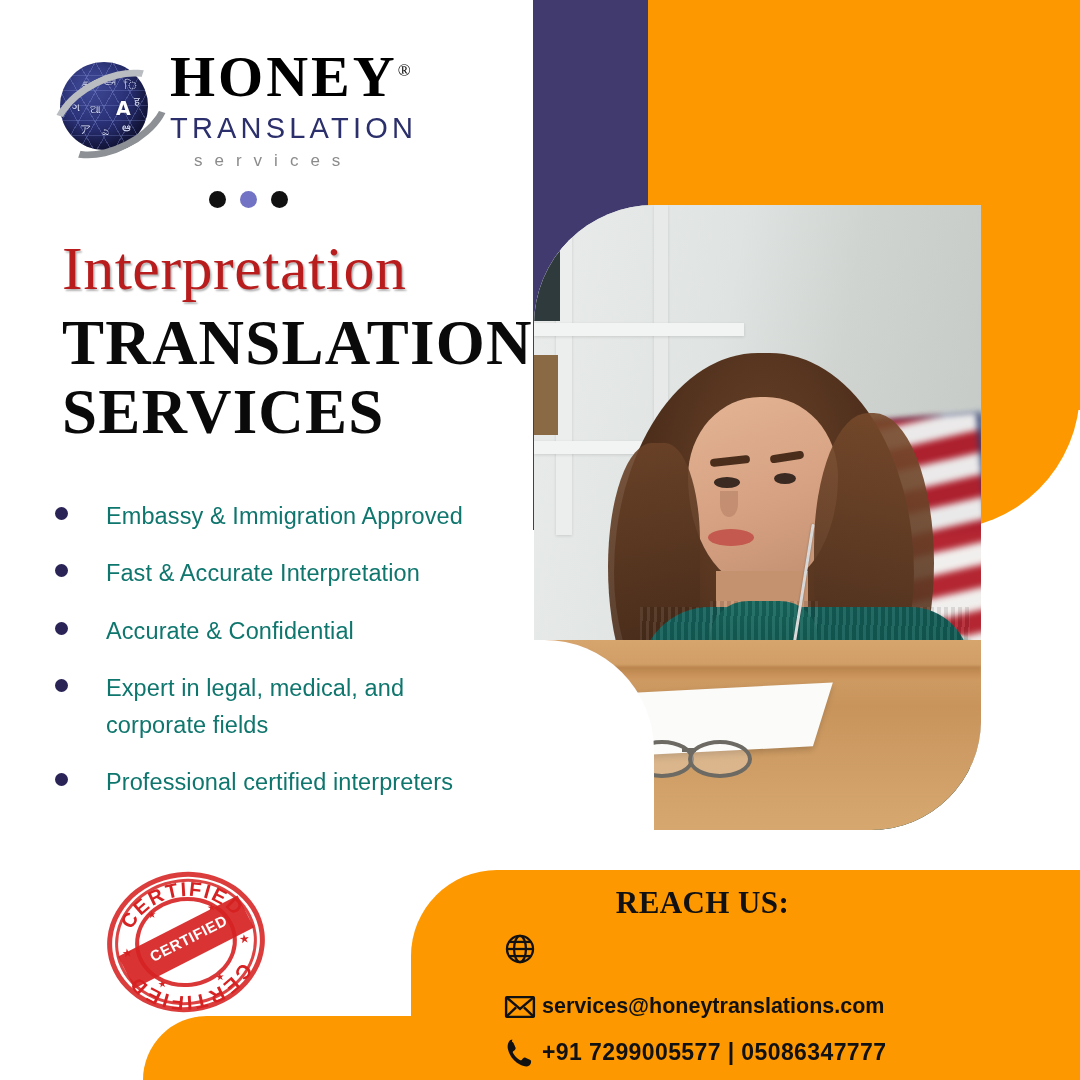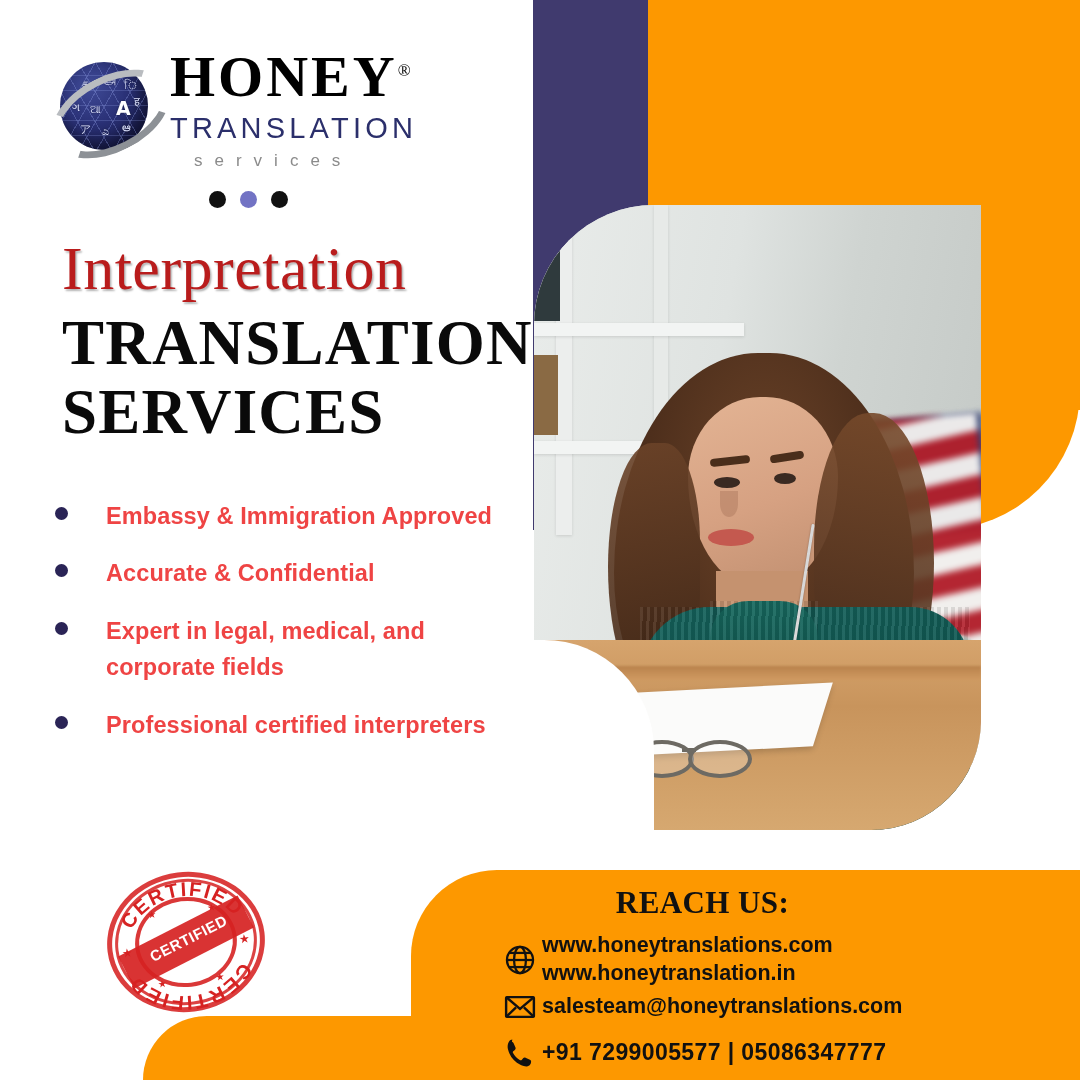--- a/index.html
+++ b/index.html
@@ -128,21 +128,21 @@
     text-shadow:1.5px 2px 2px rgba(0,0,0,.30);}
   .h-bold{font-family:"Liberation Serif",serif;font-size:63px;font-weight:700;
     color:#0a0a0a;line-height:1.06;letter-spacing:1.2px;margin-top:10px;}
 
   
   #bullets{position:absolute;left:55px;top:498px;width:480px;}
   .bullet-row{display:flex;align-items:flex-start;margin-bottom:21px;}
   .bullet-dot{width:13px;height:13px;border-radius:50%;background:#2a2456;
     margin-top:9px;flex:0 0 auto;}
   .bullet-text{margin-left:38px;font-family:"Liberation Sans",sans-serif;
-    font-size:23.5px;font-weight:700;color:#ef4444;line-height:1.55;letter-spacing:.1px;}
+    font-size:23.5px;font-weight:400;color:#0f766e;line-height:1.55;letter-spacing:.1px;}
 
   
   #tagline{position:absolute;left:60px;top:780px;
     font-family:"Liberation Serif",serif;font-size:28.5px;font-weight:700;
     color:#0a0a0a;letter-spacing:.2px;white-space:nowrap;}
 
   
   #stamp{position:absolute;left:107px;top:872px;width:158px;height:140px;
     transform:rotate(-7deg);}
   .stamp-outer{position:absolute;inset:0;border:5px solid #d62222;border-radius:50%;
@@ -268,20 +268,24 @@
   <div id="headline">
     <div class="h-script">Interpretation</div>
     <div class="h-bold">TRANSLATION</div>
     <div class="h-bold" style="margin-top:2px;">SERVICES</div>
   </div>
 
   <div id="bullets">
     <div class="bullet-row">
       <span class="bullet-dot"></span>
       <span class="bullet-text">Embassy &amp; Immigration Approved</span>
+    </div>
+    <div class="bullet-row">
+      <span class="bullet-dot"></span>
+      <span class="bullet-text">Fast &amp; Accurate Interpretation</span>
     </div>
     <div class="bullet-row">
       <span class="bullet-dot"></span>
       <span class="bullet-text">Accurate &amp; Confidential</span>
     </div>
     <div class="bullet-row">
       <span class="bullet-dot"></span>
       <span class="bullet-text" style="max-width:360px;">Expert in legal, medical, and corporate fields</span>
     </div>
     <div class="bullet-row">
@@ -327,36 +331,32 @@
     <div class="contact-row" id="row-web">
       <span class="c-icon">
         <svg width="34" height="34" viewBox="0 0 24 24" fill="none" stroke="#111" stroke-width="1.6">
           <circle cx="12" cy="12" r="9.2"></circle>
           <ellipse cx="12" cy="12" rx="4.2" ry="9.2"></ellipse>
           <line x1="2.8" y1="12" x2="21.2" y2="12"></line>
           <line x1="4.2" y1="7" x2="19.8" y2="7"></line>
           <line x1="4.2" y1="17" x2="19.8" y2="17"></line>
         </svg>
       </span>
-      <span class="c-text">
-        <span>www.honeytranslations.com</span><br>
-        <span>www.honeytranslation.in</span>
-      </span>
     </div>
 
     <div class="contact-row" id="row-mail">
       <span class="c-icon">
         <svg width="34" height="34" viewBox="0 0 24 24" fill="none" stroke="#111" stroke-width="1.7">
           <rect x="2.2" y="5" width="19.6" height="14" rx="0.6"></rect>
           <polyline points="2.2,5 12,13.4 21.8,5"></polyline>
           <line x1="2.2" y1="19" x2="9.2" y2="12.2"></line>
           <line x1="21.8" y1="19" x2="14.8" y2="12.2"></line>
         </svg>
       </span>
-      <span class="c-text">salesteam@honeytranslations.com</span>
+      <span class="c-text">services@honeytranslations.com</span>
     </div>
 
     <div class="contact-row" id="row-phone">
       <span class="c-icon">
         <svg width="34" height="34" viewBox="0 0 24 24" fill="#111">
           <path d="M6.6 2.4c-.9 0-1.7.5-2.2 1.3C3.3 5.4 3 7.4 3.5 9.4c.9 3.8 3.2 7.2 6.3 9.5 1.9 1.4 4.3 2.4 6.6 2.6 1.2.1 2.3-.5 2.9-1.5.4-.7.6-1.5.5-2.3-.1-.5-.4-.8-.8-1l-3.1-1.4c-.6-.3-1.3-.1-1.7.4l-1 1.2c-.3.3-.7.4-1.1.2-2.2-1.2-4-3-5.1-5.2-.2-.4-.1-.8.2-1.1l1.2-1c.5-.4.7-1.1.4-1.7L7.4 4.9c-.2-.5-.6-.8-1.1-.9-.1 0-.1 0 0 0z"></path>
         </svg>
       </span>
       <span class="c-text phone">+91 7299005577  |  05086347777</span>
     </div>

